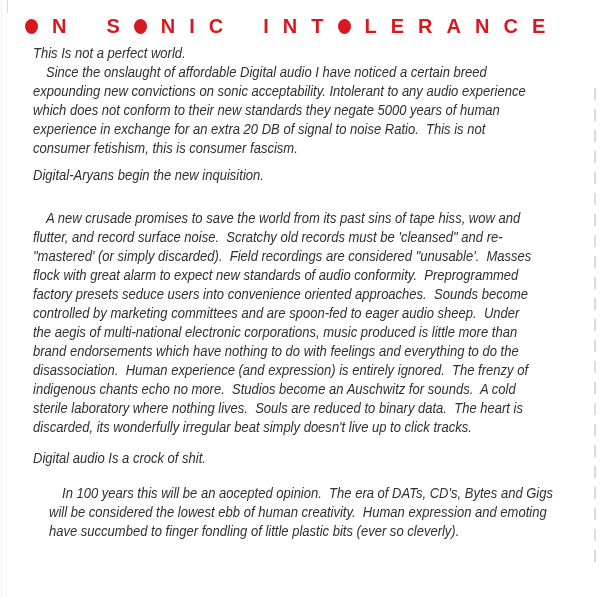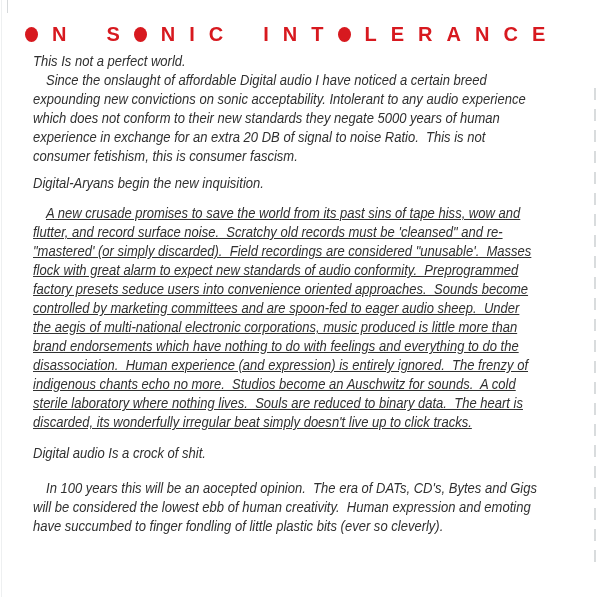--- a/index.html
+++ b/index.html
@@ -3,21 +3,21 @@
 <meta charset="utf-8">
 <style>
   :root { --red:#d7191f; --ink:#303030; --paper:#ffffff; --artifact:#ccd0d2; }
   * { margin:0; padding:0; box-sizing:border-box; }
   html,body { background:#fff; }
   .doc {
     position:relative; width:600px; height:597px; overflow:hidden;
     background:var(--paper); color:var(--ink);
     font-family:"Liberation Sans","DejaVu Sans",sans-serif;
   }
-  .content { padding:24px 24px 0 33px; }
+  .content { padding:16px 24px 0 33px; }
 
   
   .title { margin-left:-8px; height:20px; line-height:20px; white-space:nowrap; }
   .title-char {
     display:inline-block; margin-right:14px;
     font-weight:bold; font-size:20px; color:var(--red);
   }
   .title-dot {
     display:inline-block; margin-right:14px;
     width:13px; height:15px; border-radius:50%;
@@ -26,23 +26,23 @@
   .title-space { display:inline-block; margin-right:14px; width:12px; }
 
   
   .text { font-style:italic; font-size:14px; line-height:19px; color:var(--ink); }
   .tline { white-space:pre; transform:scaleX(0.93); transform-origin:0 0; }
   .indent-first .tline:first-child { padding-left:14px; }
 
   .intro { margin-top:8px; }
   .para1 { }
   .st1   { margin-top:8px; }
-  .para2 { margin-top:11px;text-decoration:underline; }
+  .para2 { margin-top:24px; }
   .st2   { margin-top:12px; }
-  .para3 { margin-top:16px; }
+  .para3 { margin-top:16px;margin-left:16px; }
 
   
   .artifact-right {
     position:absolute; right:4px; top:88px; width:2px; height:474px;
     background:repeating-linear-gradient(to bottom, var(--artifact) 0 12px, transparent 12px 21px);
     opacity:.75;
   }
   .artifact-top-tick {
     position:absolute; left:7px; top:0; width:1px; height:13px;
     background:var(--artifact); opacity:.8;

